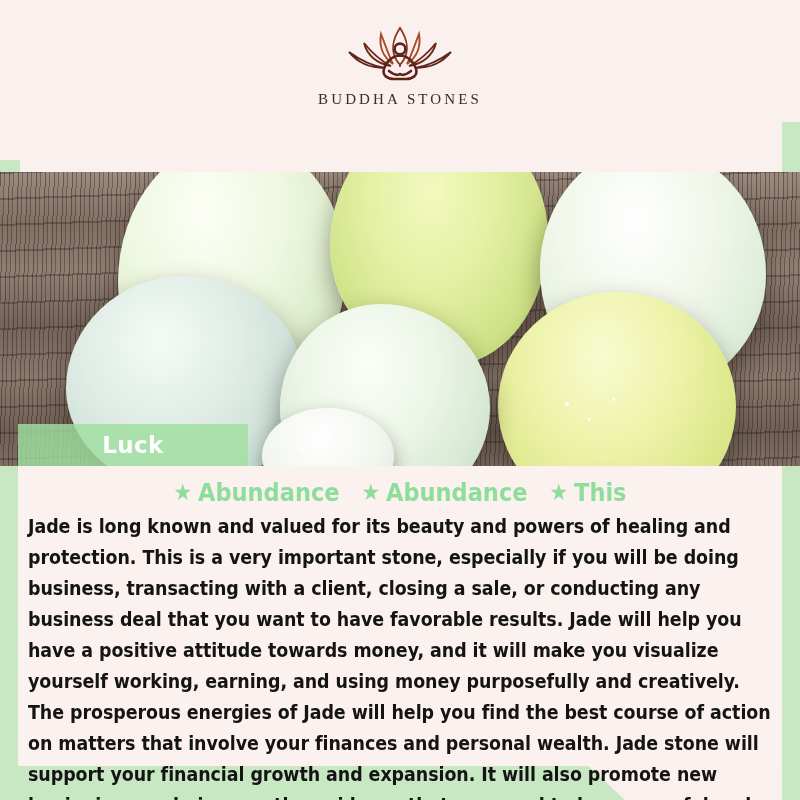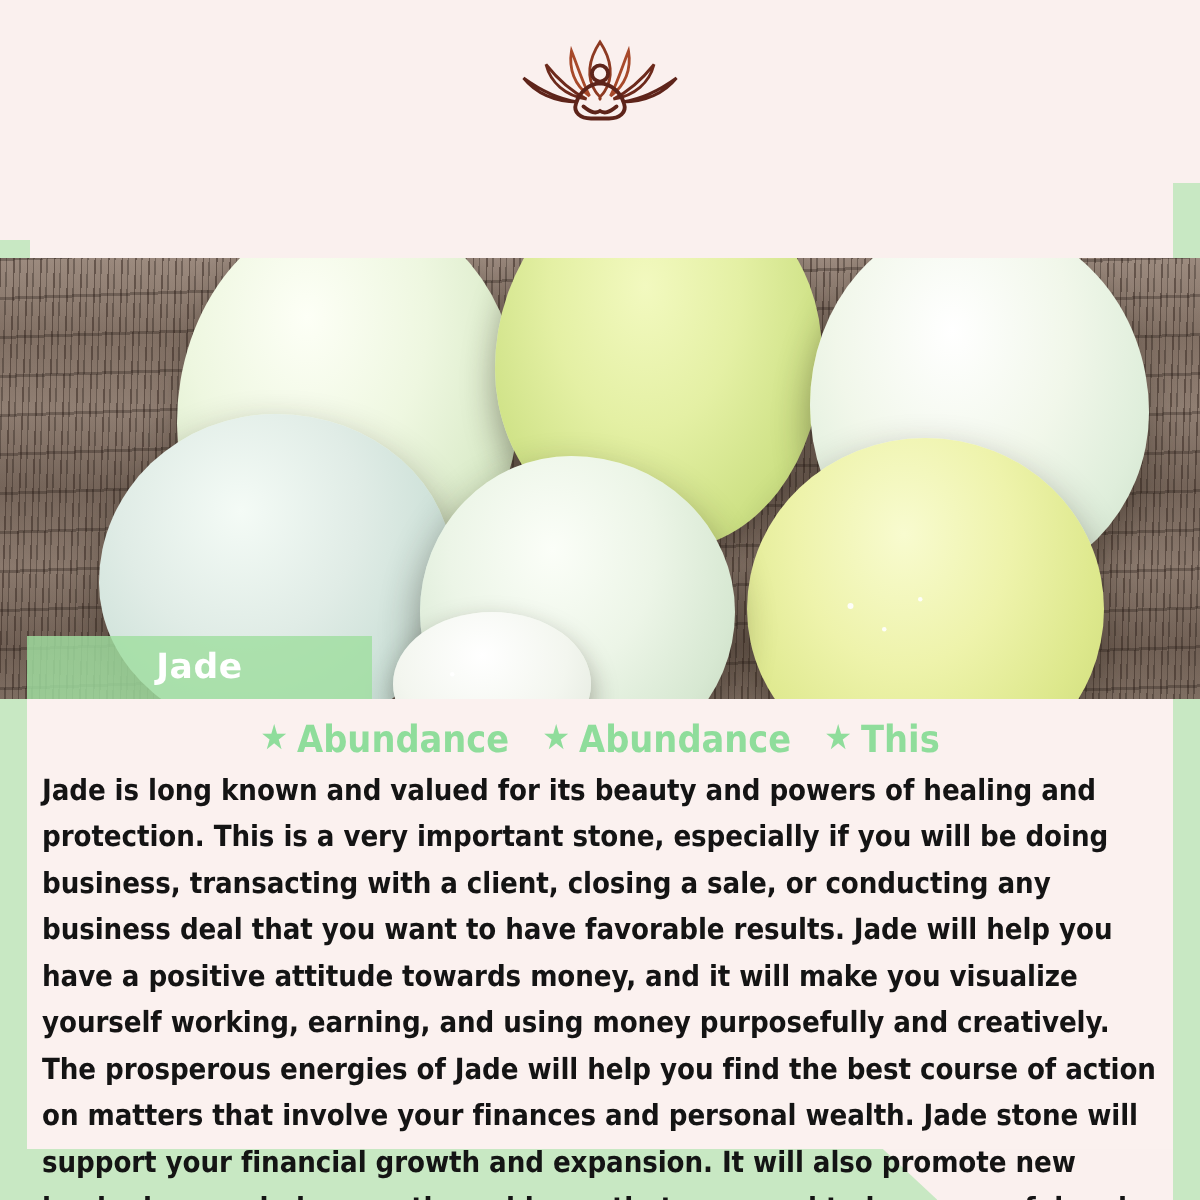--- a/index.html
+++ b/index.html
@@ -195,20 +195,21 @@
           <path d="M12 30 C20 40 33 46 48 46 C35 44 23 38 12 30 Z" stroke="#5e241a"></path>
           <path d="M114 30 C106 40 93 46 78 46 C91 44 103 38 114 30 Z" stroke="#5e241a"></path>
         </g>
         <g fill="none" stroke="#5e241a" stroke-width="2.6" stroke-linecap="round">
           <circle cx="63" cy="27" r="5.4"></circle>
           <path d="M63 33.5 C55 34 49 40 47 47 C45 53 50 57 57 57 L69 57 C76 57 81 53 79 47 C77 40 71 34 63 33.5 Z"></path>
           <path d="M52 49 C57 53 60 54 63 52 C66 54 69 53 74 49"></path>
         </g>
       </svg>
     </span>
+    <div class="brand-name">BUDDHA STONES</div>
   </div>
 
 
   <div class="hero">
     <div class="hero-img">
       <div class="wood"></div>
       <div class="stone s1"></div>
       <div class="stone s2"></div>
       <div class="stone s3"></div>
       <div class="stone s4"></div>
@@ -216,21 +217,21 @@
       <div class="stone s5"></div>
       <div class="stone s7"></div>
       <div class="sparkle" style="left:565px;top:230px;width:4px;height:4px;"></div>
       <div class="sparkle" style="left:612px;top:226px;width:3px;height:3px;"></div>
       <div class="sparkle" style="left:588px;top:246px;width:3px;height:3px;"></div>
       <div class="sparkle" style="left:300px;top:276px;width:3px;height:3px;"></div>
     </div>
   </div>
 
   <div class="jade-label">
-    <span class="jade-text">Jade</span>
+    <span class="jade-text">Luck</span>
   </div>
 
   <div class="content">
     <div class="benefits">
       <div class="benefit">
         <span class="star">★</span>
         <span>Abundance</span>
       </div>
       <div class="benefit">
         <span class="star">★</span>

